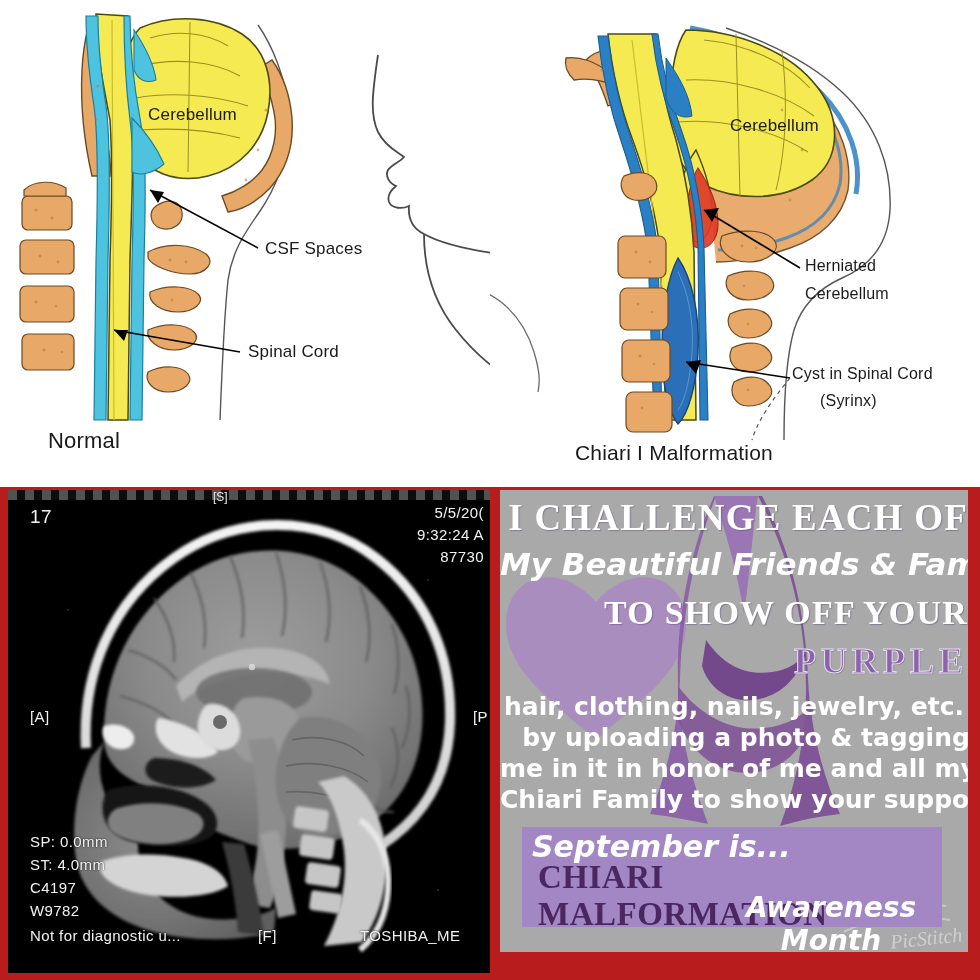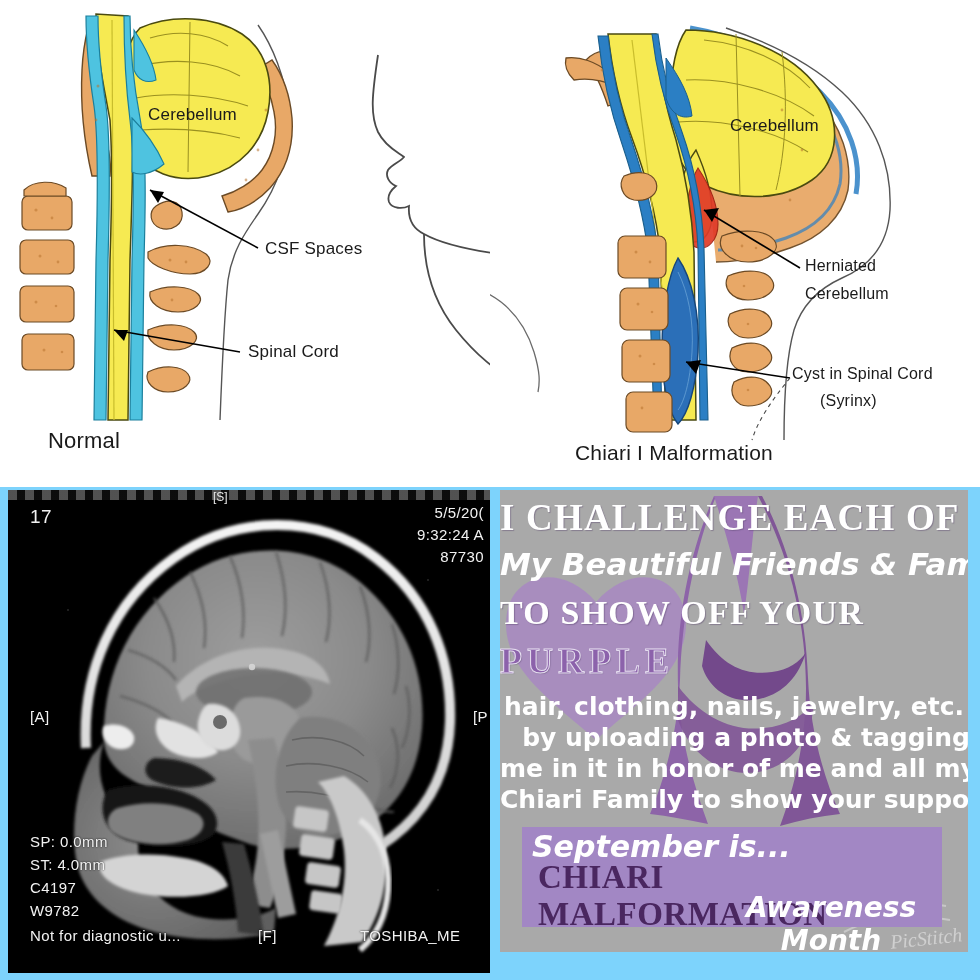--- a/index.html
+++ b/index.html
@@ -1,17 +1,17 @@
 <!DOCTYPE html>
 <html><head>
 <meta charset="utf-8">
 <style>
   html,body{margin:0;padding:0;background:#ffffff;}
   body{width:980px;height:980px;overflow:hidden;font-family:"Liberation Sans",sans-serif;}
-  .collage{position:relative;width:980px;height:980px;background:#7dd3fc;}
+  .collage{position:relative;width:980px;height:980px;background:#b91c1c;}
 
   
   .quad{position:absolute;overflow:hidden;}
   .q-tl{left:0;top:0;width:490px;height:487px;background:#ffffff;}
   .q-tr{left:490px;top:0;width:490px;height:487px;background:#ffffff;}
   .q-bl{left:8px;top:490px;width:482px;height:483px;background:#000000;}
   .q-br{left:500px;top:490px;width:468px;height:462px;background:#a9a9a9;}
 
   
   .diagram{position:absolute;left:0;top:0;width:100%;height:100%;}
@@ -46,21 +46,21 @@
   .m-note{left:22px;top:437px;}
   .m-f{left:250px;top:437px;}
   .m-vendor{left:352px;top:437px;}
   .mri-topstrip{position:absolute;left:0;top:0;width:100%;height:10px;
      background:repeating-linear-gradient(90deg,#6d6d6d 0 9px,#111 9px 17px);opacity:.75;}
   .mri-topstrip2{position:absolute;left:205px;top:0;color:#e8e8e8;font-size:12px;}
 
   
   .poster{position:absolute;left:0;top:0;width:100%;height:100%;overflow:hidden;}
   .poster-art{position:absolute;left:0;top:0;width:100%;height:100%;}
-  .p-line{position:absolute;width:100%;text-align:left;color:#ffffff;white-space:nowrap;}
+  .p-line{position:absolute;width:100%;text-align:right;color:#ffffff;white-space:nowrap;}
   .serif-cap{font-family:"Liberation Serif",serif;font-weight:bold;
              letter-spacing:1.2px;text-shadow:1px 1px 1px rgba(90,70,110,.45);}
   .script{font-family:"DejaVu Sans",sans-serif;font-style:italic;font-weight:bold;}
   .l1{top:6px;font-size:37px;}
   .l2{top:56px;font-size:31px;}
   .l3{top:104px;font-size:34px;}
   .l4{top:150px;font-size:36px;color:#8c62ab;
       -webkit-text-stroke:1px #e6dff0;letter-spacing:5px;}
   .body-l{position:absolute;width:100%;text-align:center;color:#ffffff;font-size:25px;
           font-family:"DejaVu Sans",sans-serif;font-weight:bold;white-space:nowrap;}

